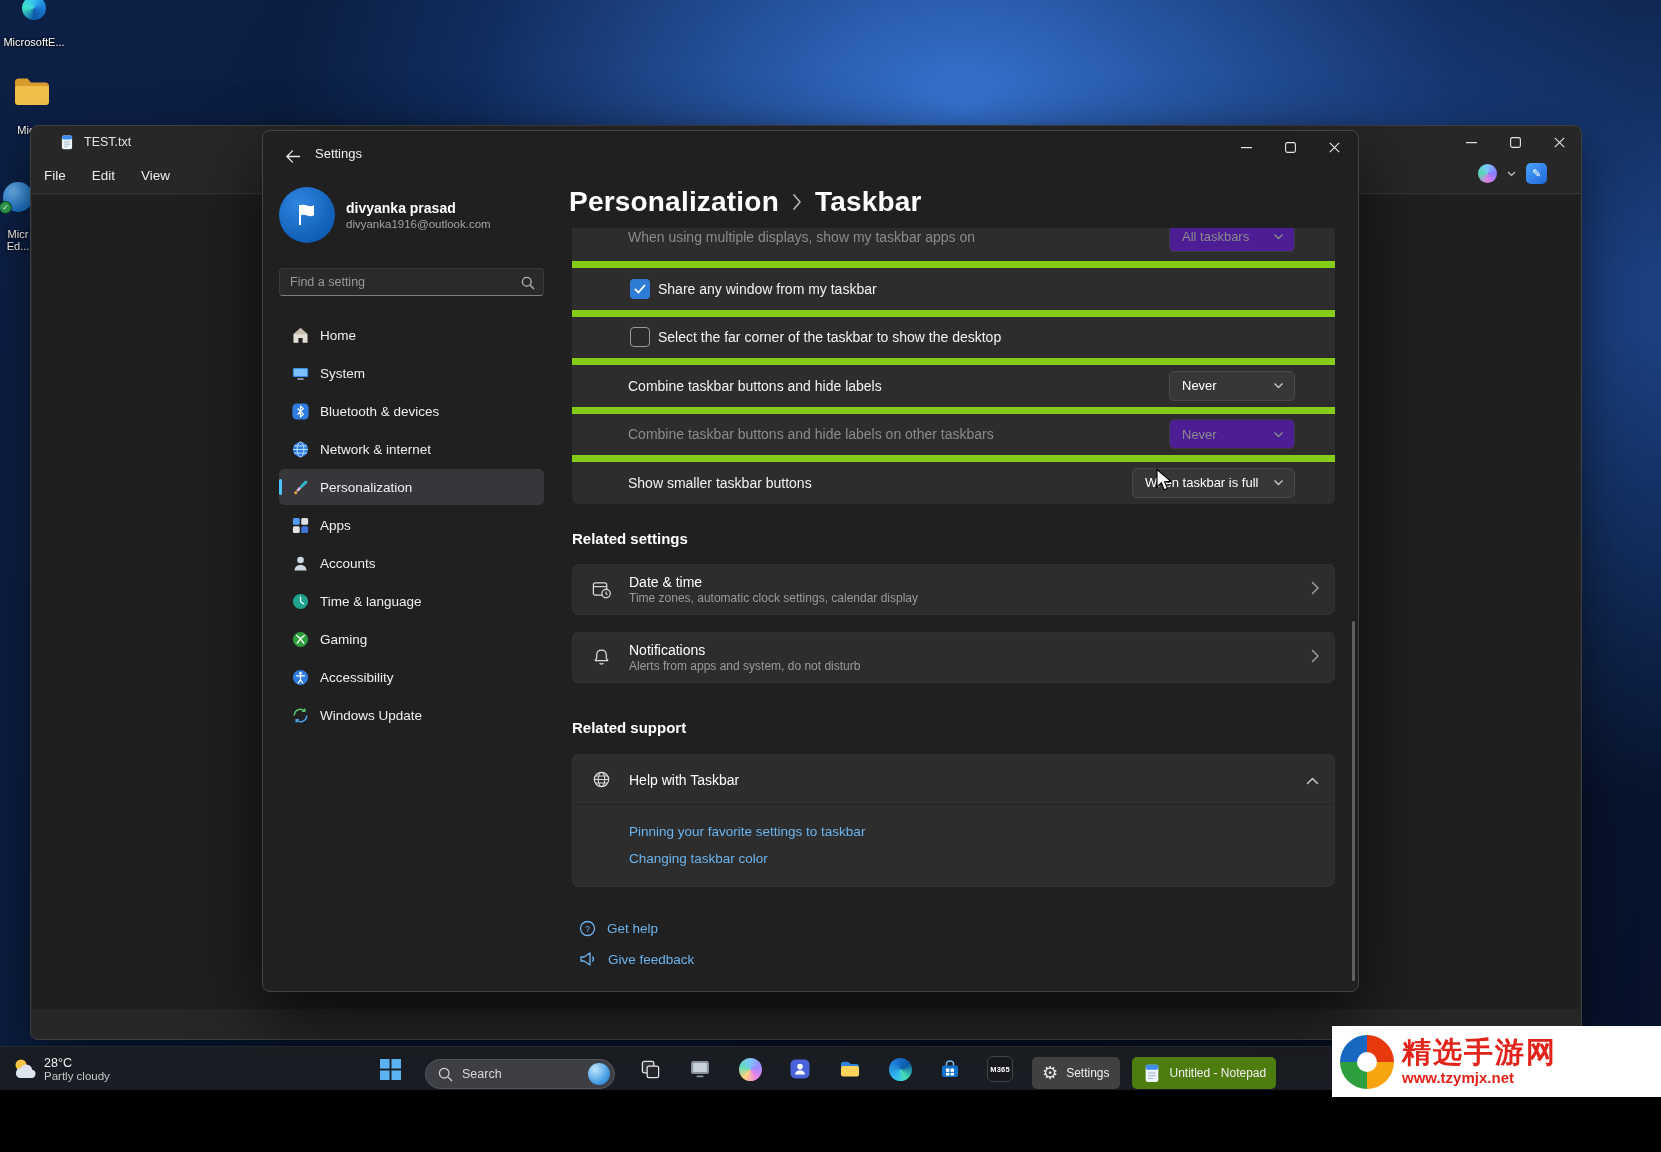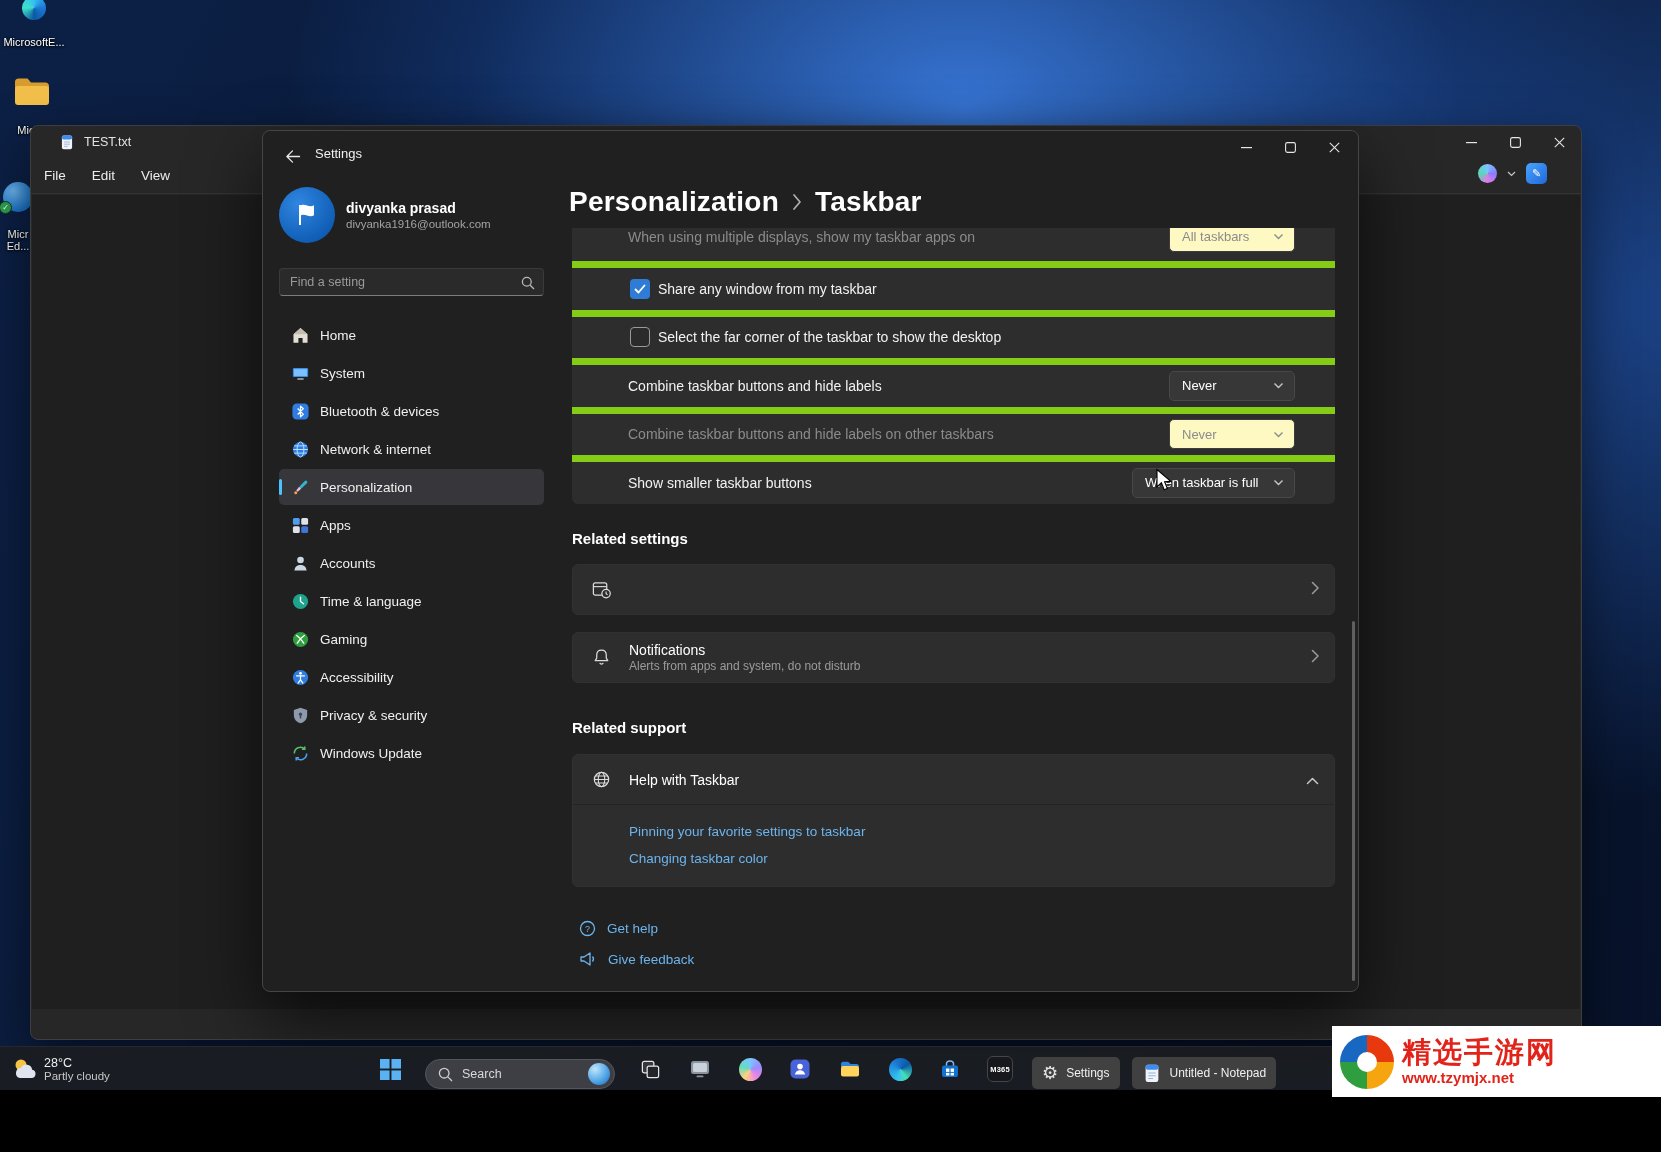--- a/index.html
+++ b/index.html
@@ -72,21 +72,21 @@
 
   .group-clip{position:absolute;left:309px;top:97px;width:763px;height:276px;overflow:hidden;border-radius:0 0 6px 6px}
   .group-card{margin-top:-16px;background:#2d2d2d}
   .srow{height:48.5px;display:flex;align-items:center;padding:0 40px 0 56px;border-top:7px solid #84cc16;font-size:14px;color:#f2f2f2}
   .srow:first-child{border-top:none;height:49px}
   .srow.dis{color:#8b8b8b}
   .cb{width:20px;height:20px;border-radius:4px;margin-left:1px;margin-right:8px;display:flex;align-items:center;justify-content:center;flex:none}
   .cb.on{background:#2e7cd6}
   .cb.off{background:#2b2b2b;border:1px solid #9a9a9a}
   .dd{margin-left:auto;height:30px;background:#373737;border:1px solid #484848;border-radius:5px;display:flex;align-items:center;justify-content:space-between;padding:0 10px 0 12px;font-size:13px;color:#fff;flex:none}
-  .dd.dis{color:#8b8b8b;background:#fef9c3;border-color:#3c3c3c}
+  .dd.dis{color:#8b8b8b;background:#4c1d95;border-color:#3c3c3c}
   .dd.w126{width:126px}.dd.w163{width:163px}
 
   .sec-header{position:absolute;left:309px;font-size:15px;font-weight:bold;color:#fff}
   .card{position:absolute;left:309px;width:763px;height:51px;background:#2d2d2d;border:1px solid #313131;border-radius:6px;display:flex;align-items:center}
   .card .cicon{width:21px;margin:0 17px 0 18px;display:flex;justify-content:center}
   .card .ctitle{font-size:14px;color:#fff;line-height:17px}
   .card .csub{font-size:12px;color:#9b9b9b;line-height:15px}
   .card .chev{margin-left:auto;margin-right:15px}
 
   .help-card{position:absolute;left:309px;top:623px;width:763px;height:133px;background:#2d2d2d;border:1px solid #313131;border-radius:6px;overflow:hidden}
@@ -107,21 +107,21 @@
   .tb-weather{position:absolute;left:4px;top:2px;height:40px;display:flex;align-items:center;gap:6px;padding:0 8px;border-radius:5px}
   .tb-temp{font-size:12.5px;color:#f0f0f0;line-height:14px}
   .tb-cond{font-size:11.5px;color:#c7c7c7;line-height:13px}
   .tb-center{position:absolute;left:370px;top:2px;height:40px;display:flex;align-items:flex-end;gap:10px}
   .tb-btn{width:40px;height:40px;border-radius:6px;display:flex;align-items:center;justify-content:center}
   .tb-search{height:30px;width:190px;margin:0 5px;border-radius:15px;background:#3d3f45;border:1px solid #53565c;display:flex;align-items:center;gap:9px;padding:0 4px 0 12px}
   .tb-search-label{font-size:12.5px;color:#d9d9d9;flex:1}
   .tb-search-badge{width:22px;height:22px;border-radius:50%;background:radial-gradient(circle at 32% 28%,#bfe6fa,#53a7e8 55%,#1c66b8)}
   .tb-open{display:flex;align-items:center;gap:8px;height:32px;padding:0 10px;border-radius:5px;margin-left:2px}
   .tb-open.active{background:#414141}
-  .tb-open.dim{background:#404040}
+  .tb-open.dim{background:#4d7c0f}
   .tb-open-label{font-size:12px;color:#f0f0f0;white-space:nowrap}
   .gear-glyph{font-family:"DejaVu Sans",sans-serif;font-size:18px;color:#e2e2e2;line-height:1}
   .edge-ball{width:23px;height:23px;border-radius:50%;background:conic-gradient(from 200deg,#35c1f1,#1b78d4 35%,#0c59a4 60%,#46e0b4 85%,#35c1f1)}
   .copilot-ball{width:23px;height:23px;border-radius:50%;background:conic-gradient(#7cc4ff,#9b8cff,#ec86e4,#ffd27c,#63dcc0,#7cc4ff)}
   .m365-box{width:26px;height:26px;border-radius:6px;background:#17181c;border:1px solid #43454d;display:flex;align-items:center;justify-content:center}
   .m365-text{font-size:7.5px;font-weight:bold;color:#fff;letter-spacing:.2px}
 
   
   .watermark{position:absolute;left:1332px;top:1026px;width:329px;height:71px;background:#fff;z-index:10;display:flex;align-items:center;padding-left:8px;gap:8px}
   .wm-logo{width:54px;height:54px;border-radius:50%;background:conic-gradient(#e8380d 0 25%,#f7a50f 25% 50%,#2f9e3f 50% 75%,#1867c0 75% 100%);position:relative;flex:none}
@@ -340,30 +340,20 @@
       </div>
       <div class="nav-item">
         <span class="nav-icon">
             <svg width="19" height="19" viewBox="0 0 20 20">
               <circle cx="10" cy="10" r="8" fill="#2f7de0"></circle>
               <circle cx="10" cy="5.6" r="1.5" fill="#fff"></circle>
               <path d="M5.8 8.2h8.4M10 8v4.4M10 12.4l-2.5 3.4M10 12.4l2.5 3.4" stroke="#fff" stroke-width="1.3" fill="none" stroke-linecap="round"></path>
             </svg>
           </span>
         <span class="nav-label">Accessibility</span>
-      </div>
-      <div class="nav-item">
-        <span class="nav-icon">
-            <svg width="19" height="19" viewBox="0 0 20 20">
-              <path d="M10 1.8 17 4.3v5.2c0 4.6-3 7.6-7 8.7-4-1.1-7-4.1-7-8.7V4.3Z" fill="#8e99ab"></path>
-              <circle cx="10" cy="8.6" r="1.7" fill="#3a4252"></circle>
-              <rect x="9.2" y="9.6" width="1.6" height="3.6" rx="0.8" fill="#3a4252"></rect>
-            </svg>
-          </span>
-        <span class="nav-label">Privacy &amp; security</span>
       </div>
       <div class="nav-item">
         <span class="nav-icon">
             <svg width="19" height="19" viewBox="0 0 20 20">
               <path d="M3.5 10a6.5 6.5 0 0 1 11-4.7" stroke="#57c06a" stroke-width="1.6" fill="none"></path>
               <path d="M14.5 2.6v3h-3" stroke="#57c06a" stroke-width="1.6" fill="none"></path>
               <path d="M16.5 10a6.5 6.5 0 0 1-11 4.7" stroke="#4aa3e8" stroke-width="1.6" fill="none"></path>
               <path d="M5.5 17.4v-3h3" stroke="#4aa3e8" stroke-width="1.6" fill="none"></path>
             </svg>
           </span>
@@ -436,20 +426,24 @@
 
     <div class="card" style="top:433px">
       <span class="cicon">
         <svg width="21" height="21" viewBox="0 0 22 22">
             <rect x="2.5" y="4" width="14" height="13" rx="2" fill="none" stroke="#dcdcdc" stroke-width="1.3"></rect>
             <path d="M2.5 8h14" stroke="#dcdcdc" stroke-width="1.2"></path>
             <circle cx="15.8" cy="15.3" r="4.4" fill="#2d2d2d" stroke="#dcdcdc" stroke-width="1.3"></circle>
             <path d="M15.8 13.2v2.2l1.5 1" stroke="#dcdcdc" stroke-width="1.2" fill="none"></path>
           </svg>
       </span>
+      <div>
+        <div class="ctitle">Date &amp; time</div>
+        <div class="csub">Time zones, automatic clock settings, calendar display</div>
+      </div>
       <span class="chev"><svg width="8" height="14" viewBox="0 0 8 14">
             <path d="M1.5 1.5 7 7l-5.5 5.5" stroke="#9b9b9b" stroke-width="1.5" fill="none" stroke-linecap="round" stroke-linejoin="round"></path>
           </svg></span>
     </div>
 
     <div class="card" style="top:501px">
       <span class="cicon">
         <svg width="21" height="21" viewBox="0 0 22 22">
             <path d="M11 3.2c3 0 5 2.2 5 5.2v3.2l1.6 2.6H4.4L6 11.6V8.4c0-3 2-5.2 5-5.2Z" fill="none" stroke="#dcdcdc" stroke-width="1.3" stroke-linejoin="round"></path>
             <path d="M9.2 16.6a1.9 1.9 0 0 0 3.6 0" stroke="#dcdcdc" stroke-width="1.3" fill="none"></path>

